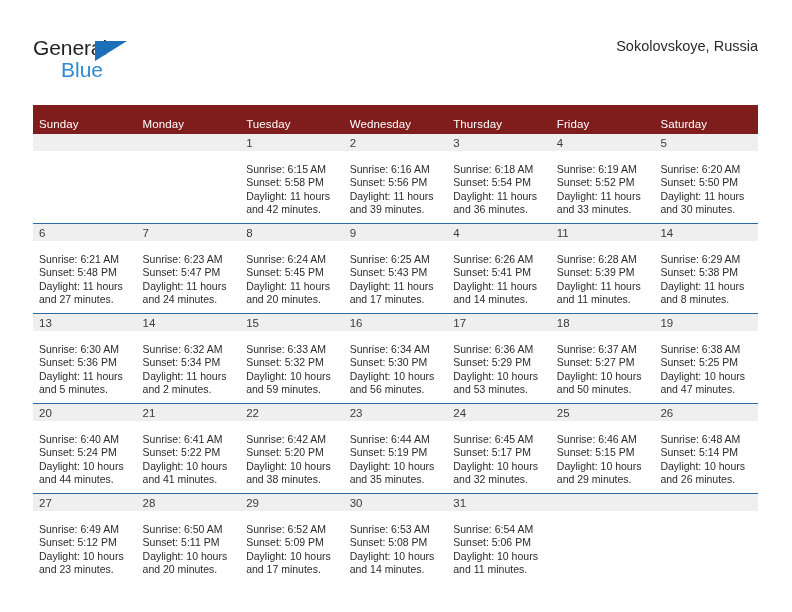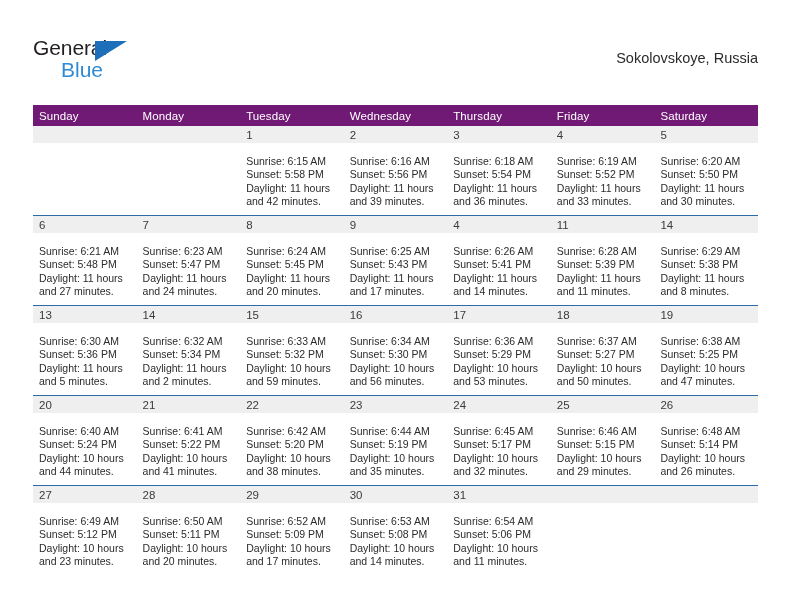--- a/index.html
+++ b/index.html
@@ -77,40 +77,40 @@
     color: #2b2b2b;
     font-weight: 400;
     white-space: nowrap;
   }
   .location-subtitle {
     font-size: 14.5px;
     line-height: 20px;
     color: #2b2b2b;
     font-weight: 400;
     white-space: nowrap;
-    margin-top: 16px;
+    margin-top: 4px;
   }
 
   
   .calendar {
     position: absolute;
     left: 33px;
     top: 105px;
     width: 725px;
     border-collapse: collapse;
     table-layout: fixed;
   }
 
   .calendar th {
-    background: #701a75;
+    background: #7f1d1d;
     color: #ffffff;
     font-size: 11.5px;
     font-weight: 400;
     text-align: left;
-    padding: 4px 0 4px 6px;
+    padding: 12px 0 4px 6px;
     height: 13px;
     vertical-align: middle;
     letter-spacing: 0.1px;
   }
 
   .calendar td {
     vertical-align: top;
     padding: 0;
     border-top: 1.4px solid #2a6ba8;
     height: 89px;

